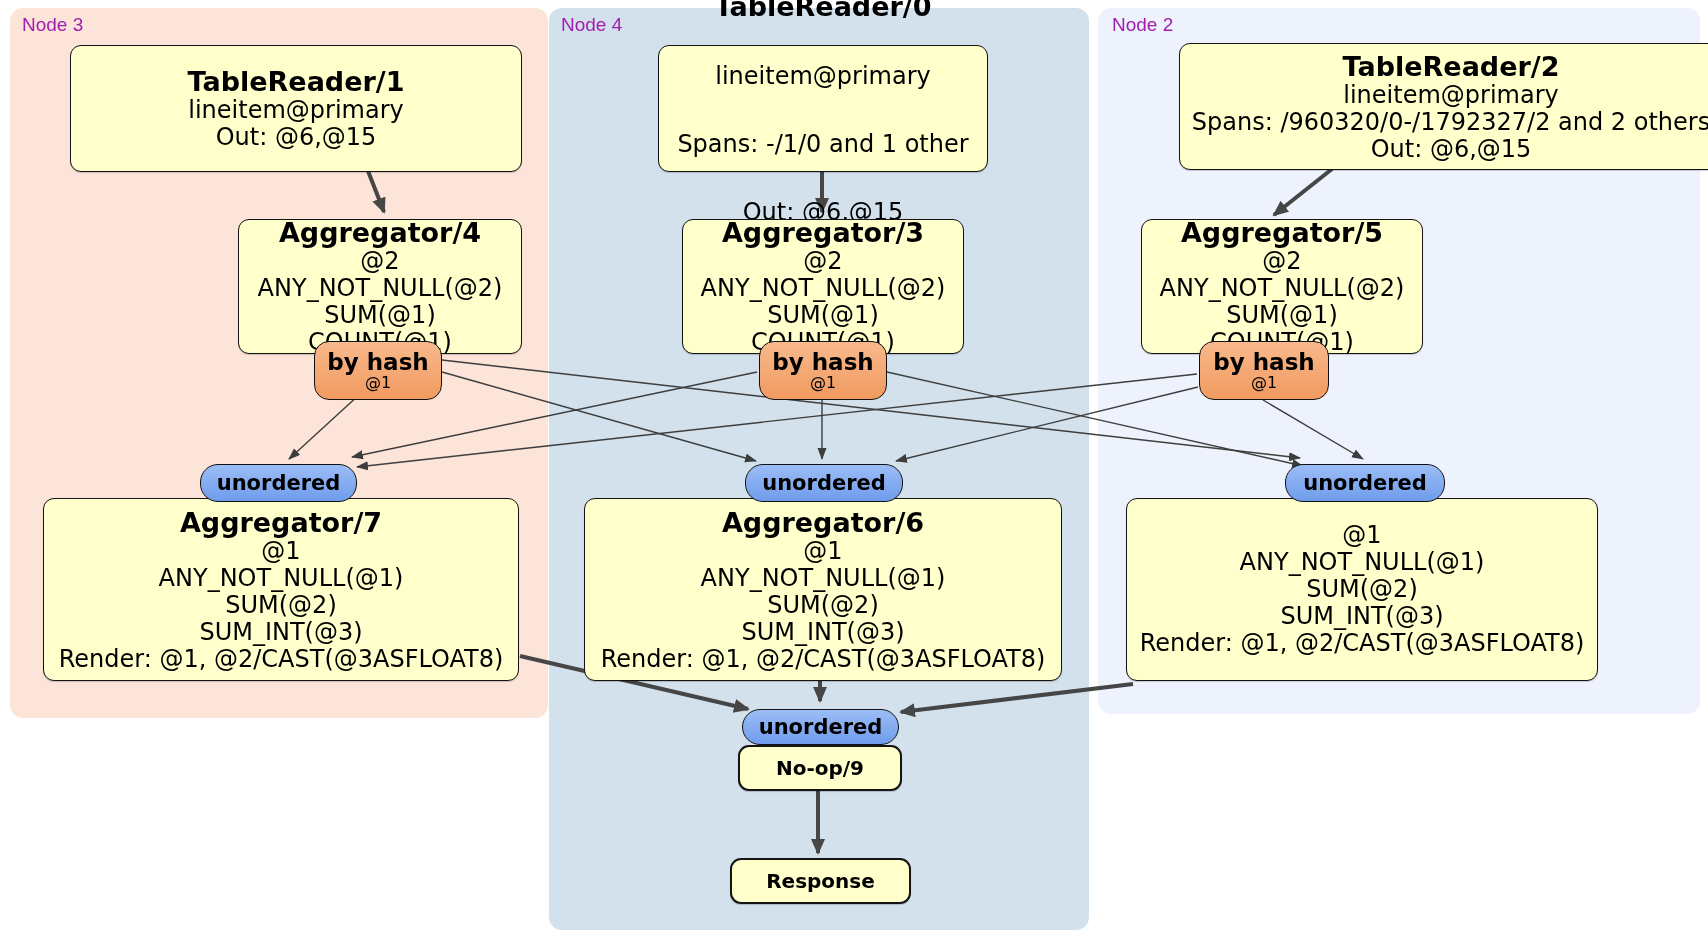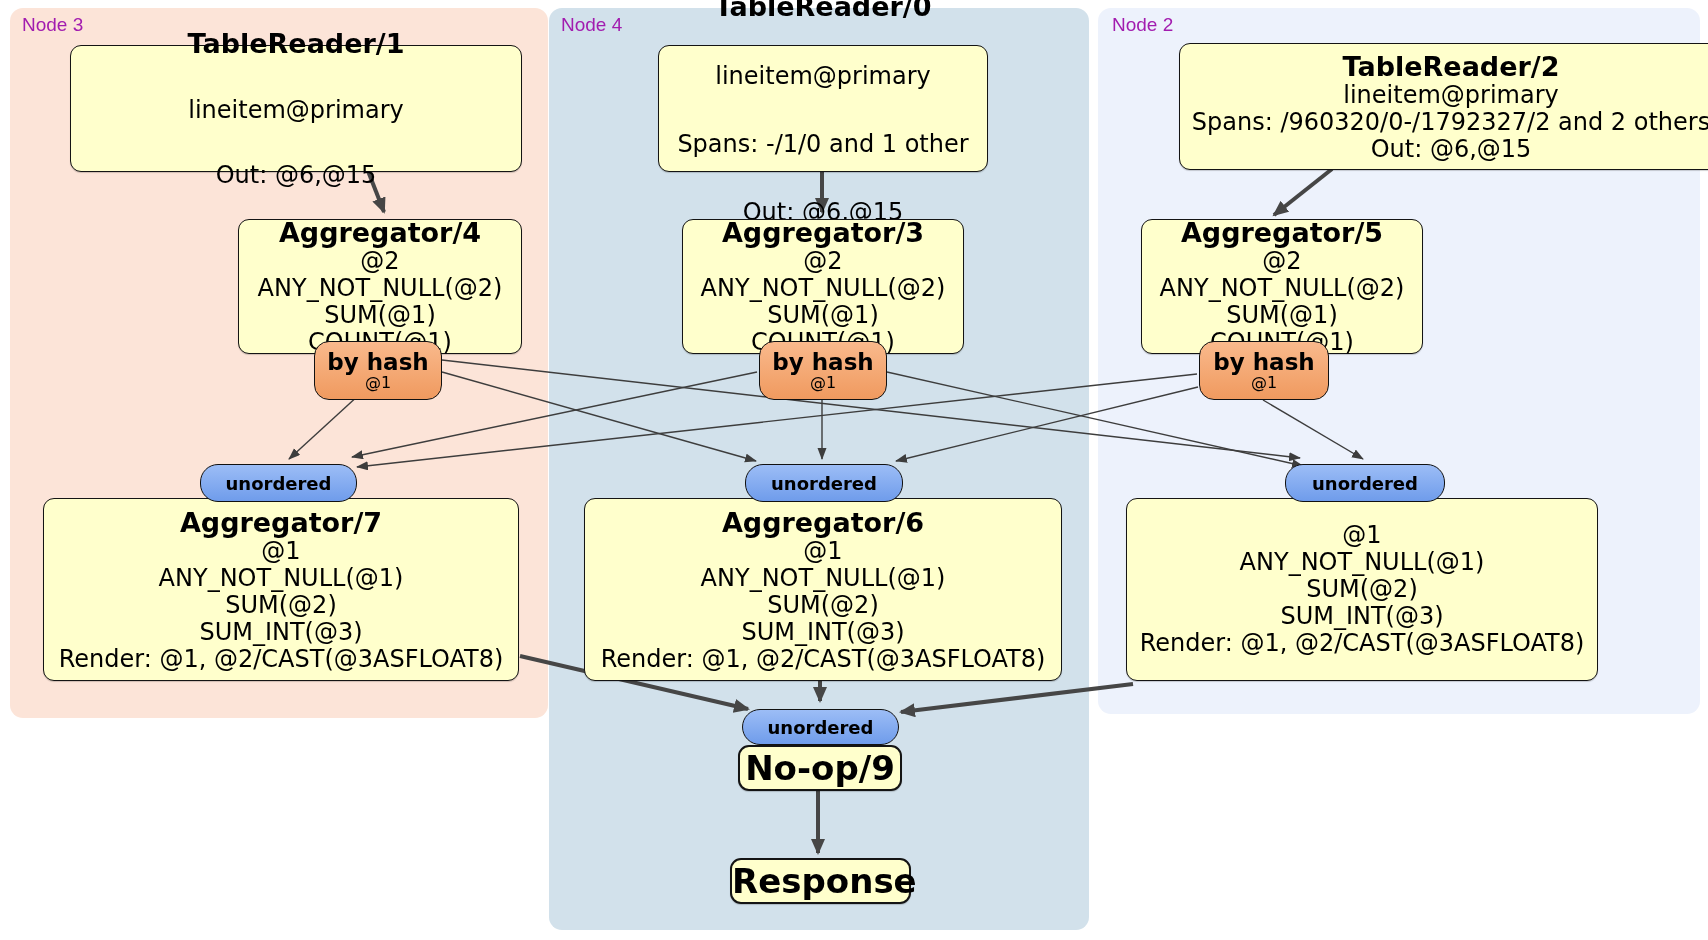--- a/index.html
+++ b/index.html
@@ -11,29 +11,29 @@
   .region-n2{background:#edf2fc;}
   .region-label{position:absolute;font-family:"Liberation Sans",sans-serif;
                 font-size:19px;color:#a21caf;}
   svg.edges{position:absolute;left:0;top:0;z-index:2;}
   .pbox{position:absolute;z-index:3;background:#ffffcc;border:1.6px solid #141414;
         border-radius:11px;display:flex;flex-direction:column;justify-content:center;
         text-align:center;box-shadow:0 1px 1px rgba(0,0,0,.18);}
   .ptitle{font-size:27px;line-height:31px;font-weight:bold;}
   .pline{font-size:24px;line-height:27px;}
   .term{border-width:2.4px;}
-  .term .ptitle{font-size:34px;}
+  .term .ptitle{font-size:20px;}
   .router{position:absolute;z-index:4;background:linear-gradient(#f9b98c,#f09a5f);
           border:1.9px solid #111;border-radius:15px;display:flex;flex-direction:column;
           align-items:center;justify-content:center;text-align:center;}
   .router-label{font-size:23px;font-weight:bold;line-height:24px;}
   .router-sub{font-size:16px;line-height:18px;}
   .pill{position:absolute;z-index:4;background:linear-gradient(#9cbdf6,#6f9ceb);
         border:1.9px solid #111;border-radius:18px;display:flex;align-items:center;
-        justify-content:center;font-size:18px;font-weight:bold;}
+        justify-content:center;font-size:21px;font-weight:bold;}
 </style>
 </head>
 <body>
 
 <div class="canvas">
 
   <div class="region region-n3" style="left:10px;top:8px;width:538px;height:710px;"></div>
   <div class="region region-n1" style="left:549px;top:8px;width:540px;height:922px;"></div>
   <div class="region region-n2" style="left:1098px;top:8px;width:602px;height:706px;"></div>
 
@@ -67,21 +67,21 @@
       <line x1="368" y1="171" x2="384" y2="212" marker-end="url(#mthick)"></line>
       <line x1="822" y1="171" x2="822" y2="212" marker-end="url(#mthick)"></line>
       <line x1="1332" y1="169" x2="1274" y2="215" marker-end="url(#mthick)"></line>
       <line x1="520" y1="656" x2="748" y2="709" marker-end="url(#mthick)"></line>
       <line x1="820" y1="680" x2="820" y2="701" marker-end="url(#mthick)"></line>
       <line x1="1133" y1="684" x2="901" y2="712" marker-end="url(#mthick)"></line>
       <line x1="818" y1="788" x2="818" y2="853" marker-end="url(#mthick)"></line>
     </g>
   </svg>
 
-  <div class="pbox" style="left:70px;top:45px;width:450px;height:125px;gap:38px;">
+  <div class="pbox" style="left:70px;top:45px;width:450px;height:125px;">
     <div class="ptitle">TableReader/1</div>
     <div class="pline">lineitem@primary</div>
     <div class="pline">Out: @6,@15</div>
   </div>
   <div class="pbox" style="left:658px;top:45px;width:328px;height:125px;gap:41px;">
     <div class="ptitle">TableReader/0</div>
     <div class="pline">lineitem@primary</div>
     <div class="pline">Spans: -/1/0 and 1 other</div>
     <div class="pline">Out: @6,@15</div>
   </div>

